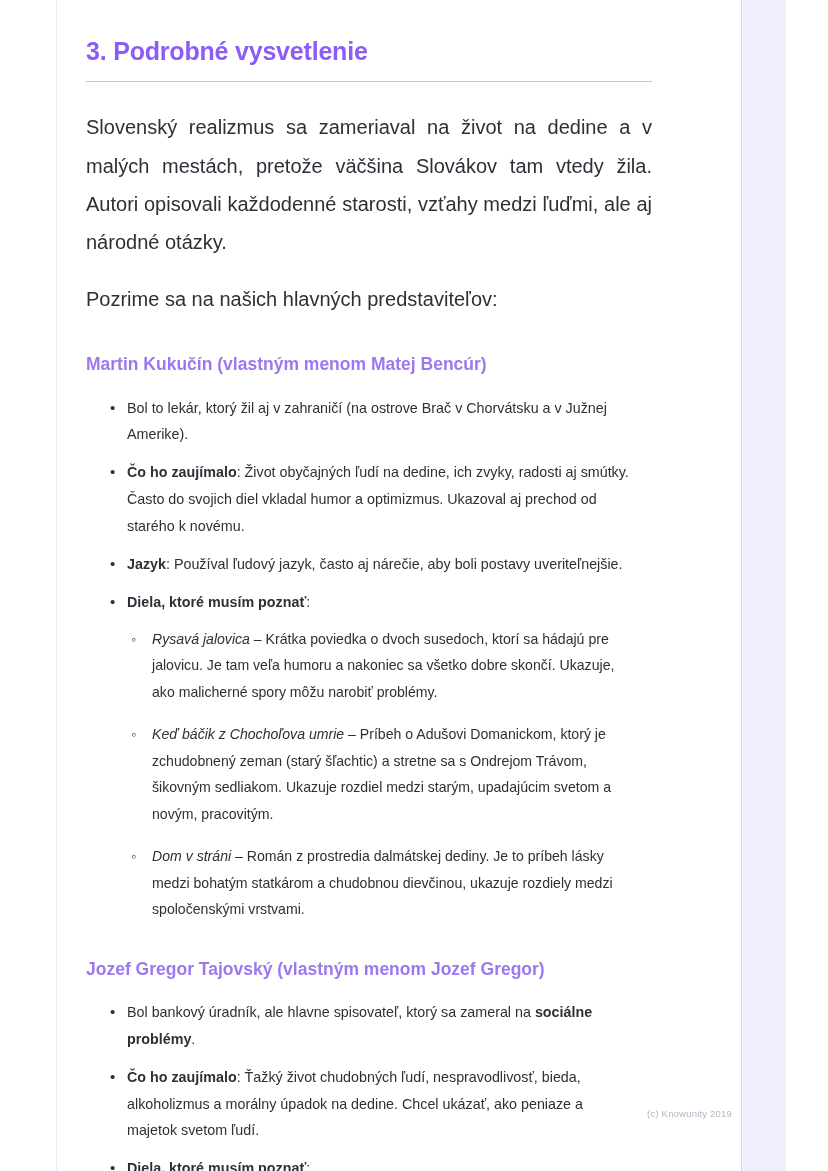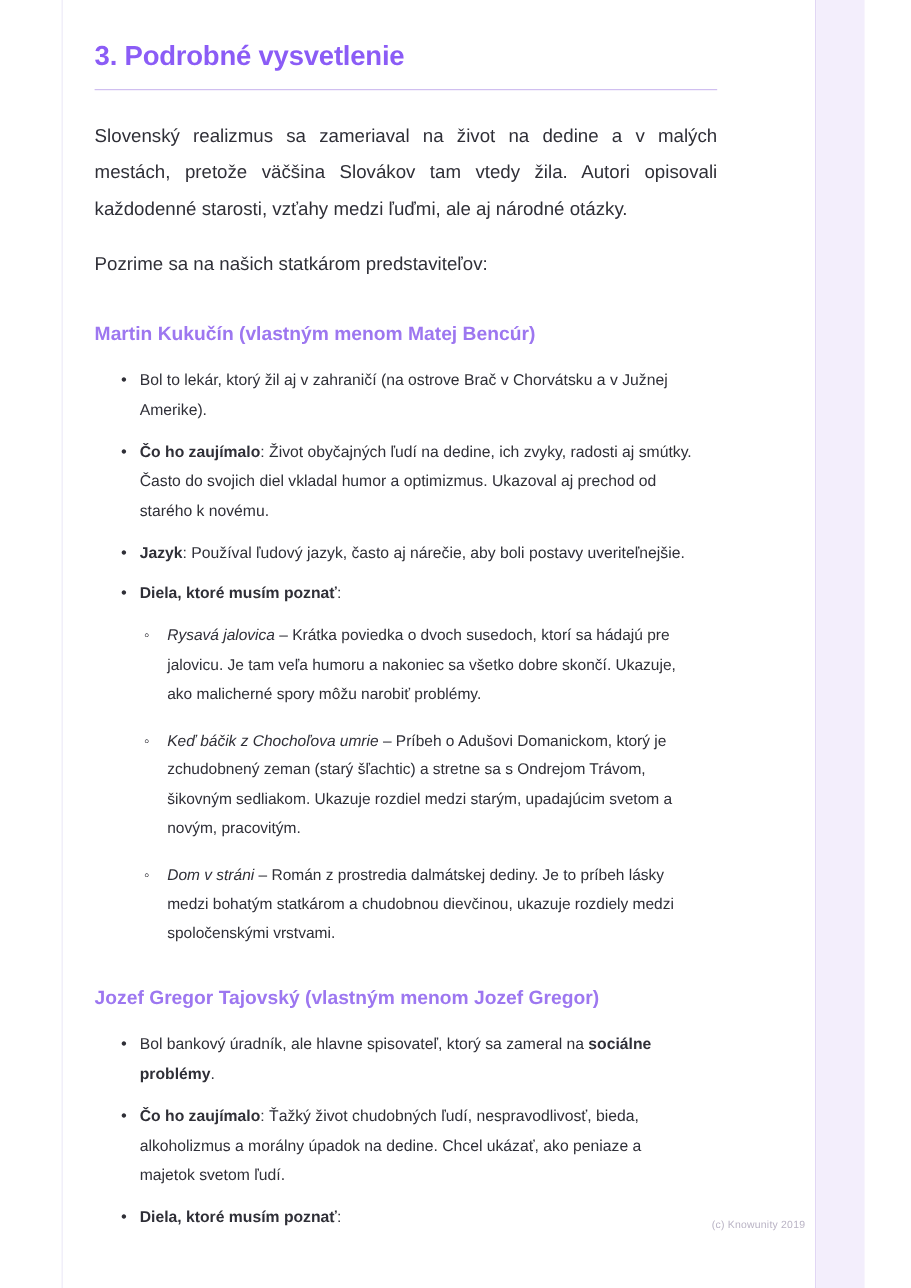--- a/index.html
+++ b/index.html
@@ -72,21 +72,21 @@
   h2.sub-title {
     font-size: 17.5px;
     line-height: 1.45;
     font-weight: bold;
     color: #9d77f0;
     margin: 34px 0 12px 0;
   }
 
   
   p.para {
-    font-size: 17px;
+    font-size: 20px;
     line-height: 1.92;
     margin: 0 0 18px 0;
     text-align: justify;
     color: #2f2f37;
   }
 
   
   ul.bullets {
     list-style: none;
     margin: 17px;
@@ -152,21 +152,21 @@
   <div class="left-rule"></div>
   <div class="right-panel-rule"></div>
   <div class="right-panel"></div>
 
   <div class="content">
 
     <h1 class="doc-title">3. Podrobné vysvetlenie</h1>
     <div class="title-underline"></div>
 
     <p class="para">Slovenský realizmus sa zameriaval na život na dedine a v malých mestách, pretože väčšina Slovákov tam vtedy žila. Autori opisovali každodenné starosti, vzťahy medzi ľuďmi, ale aj národné otázky.</p>
-    <p class="para">Pozrime sa na našich statkárom predstaviteľov:</p>
+    <p class="para">Pozrime sa na našich hlavných predstaviteľov:</p>
 
     <h2 class="sub-title">Martin Kukučín (vlastným menom Matej Bencúr)</h2>
 
     <ul class="bullets">
 
       <li>
         <span>Bol to lekár, ktorý žil aj v zahraničí (na ostrove Brač v Chorvátsku a v Južnej Amerike).</span>
       </li>
 
       <li>

